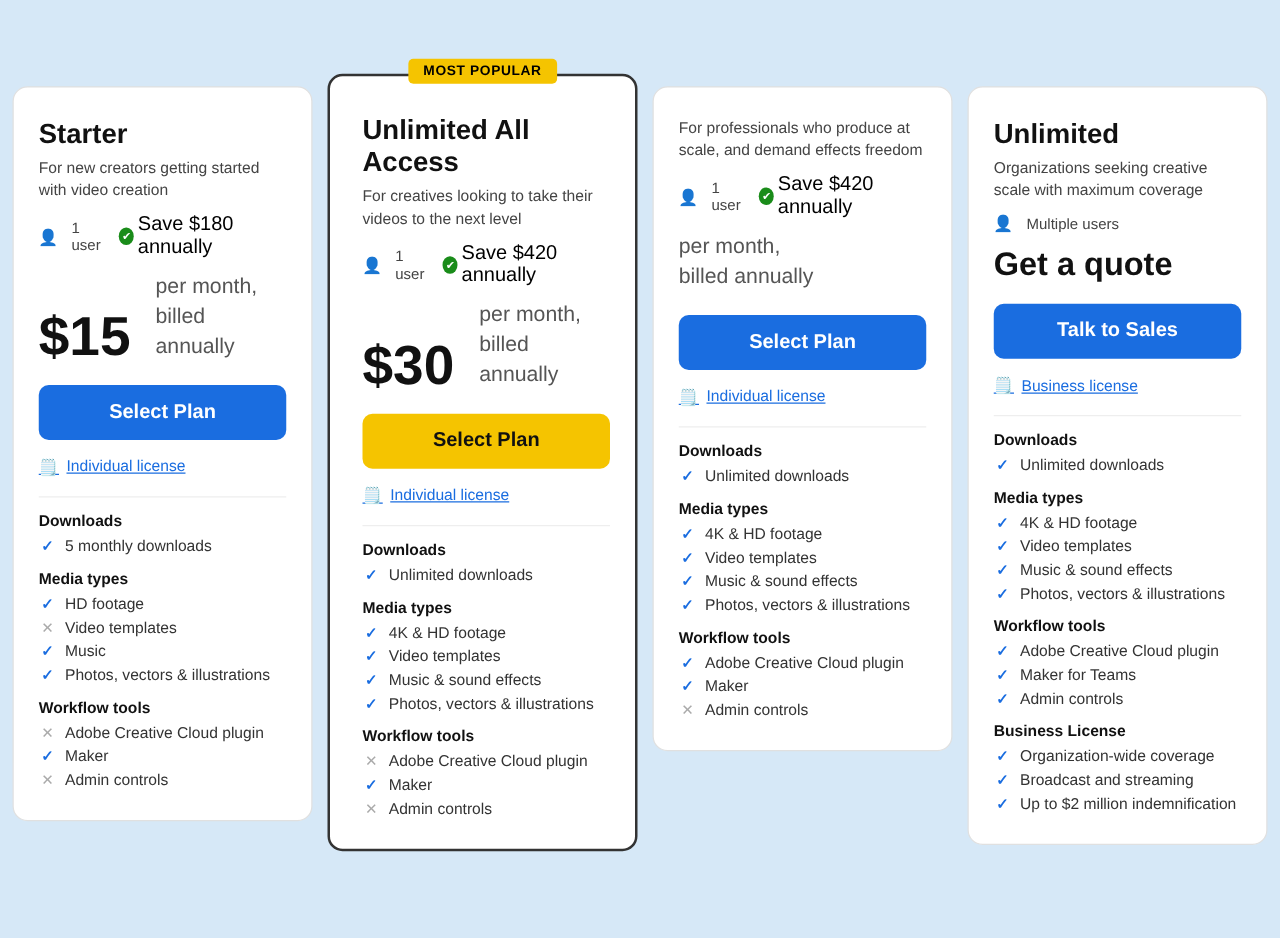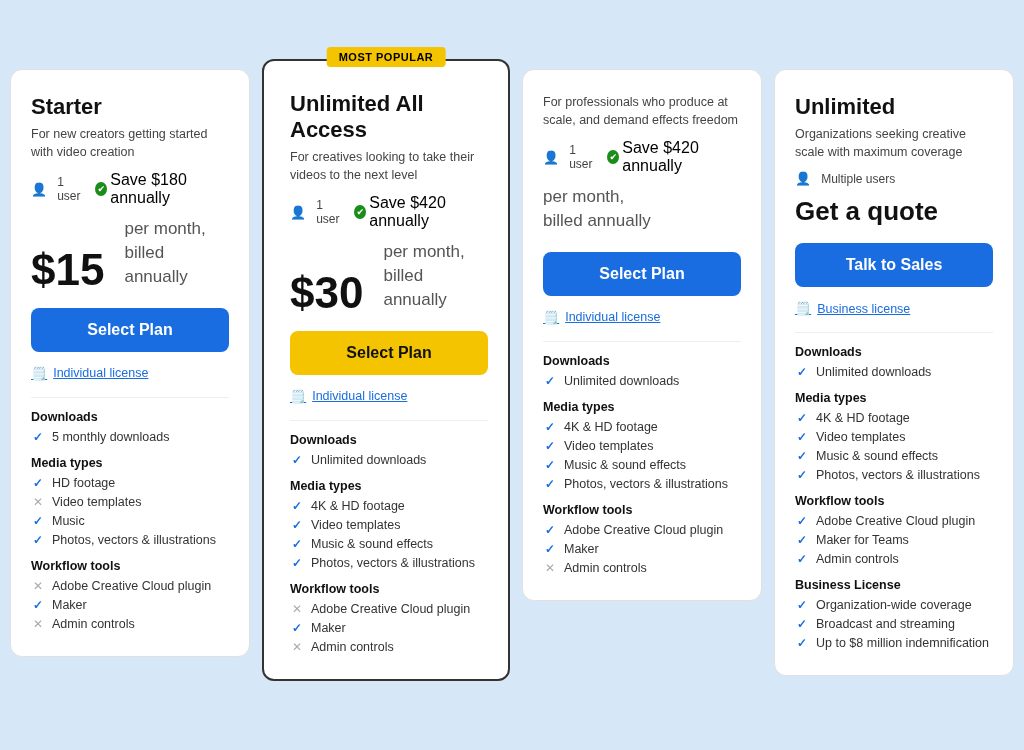--- a/index.html
+++ b/index.html
@@ -312,15 +312,15 @@
         <span class="feature-icon check">✓</span>
         <span>Admin controls</span>
       </div><div class="feature-section-title">Business License</div><div class="feature-item">
         <span class="feature-icon check">✓</span>
         <span>Organization-wide coverage</span>
       </div><div class="feature-item">
         <span class="feature-icon check">✓</span>
         <span>Broadcast and streaming</span>
       </div><div class="feature-item">
         <span class="feature-icon check">✓</span>
-        <span>Up to $8 million indemnification</span>
+        <span>Up to $2 million indemnification</span>
       </div></div>
   </div>
 
 </body></html>

